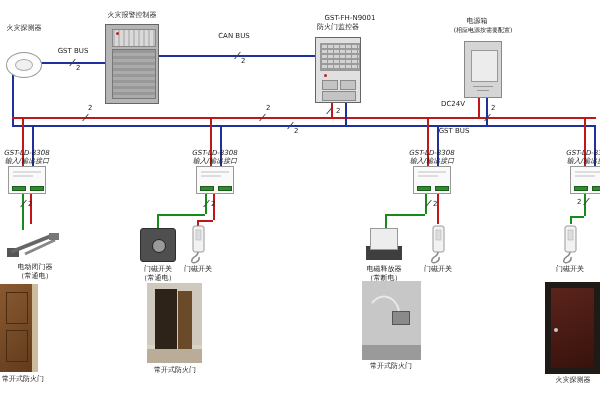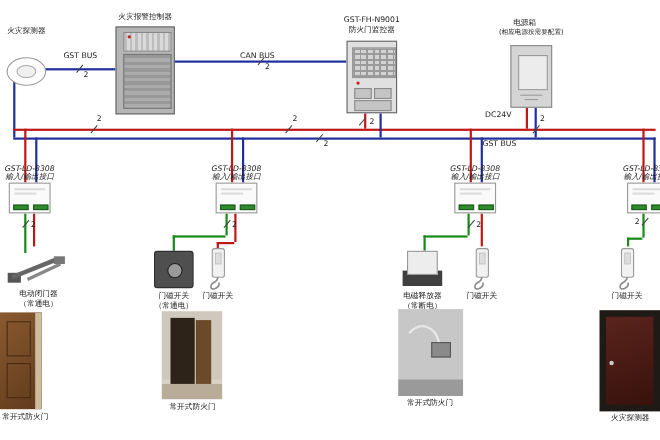--- a/index.html
+++ b/index.html
@@ -118,37 +118,37 @@
   <div class="tick" style="left:23px;top:199px"></div>
   <div class="ticknum" style="left:28px;top:200px">2</div>
   <div class="tick" style="left:206px;top:199px"></div>
   <div class="ticknum" style="left:211px;top:200px">2</div>
   <div class="tick" style="left:428px;top:199px"></div>
   <div class="ticknum" style="left:433px;top:200px">2</div>
   <div class="tick" style="left:586px;top:197px"></div>
   <div class="ticknum" style="left:577px;top:198px">2</div>
 
   <div class="lbl" style="left:52px;top:47px;width:42px">GST BUS</div>
-  <div class="lbl" style="left:210px;top:47px;width:48px">CAN BUS</div>
+  <div class="lbl" style="left:210px;top:32px;width:48px">CAN BUS</div>
   <div class="lbl" style="left:433px;top:100px;width:40px">DC24V</div>
   <div class="lbl" style="left:433px;top:127px;width:42px">GST BUS</div>
 
   <div class="lbl" style="left:0px;top:24px;width:48px">火灾探测器</div>
   <div class="detector">
     <div class="inner"></div>
   </div>
 
   <div class="lbl" style="left:98px;top:11px;width:68px">火灾报警控制器</div>
   <div class="box cabinet" style="left:105px;top:24px;width:54px;height:80px">
     <div class="cab-top"></div>
     <div class="cab-door"></div>
     <div class="dot" style="left:10px;top:7px"></div>
   </div>
 
-  <div class="lbl" style="left:311px;top:14px;width:54px">GST-FH-N9001</div>
+  <div class="lbl" style="left:323px;top:14px;width:54px">GST-FH-N9001</div>
   <div class="lbl" style="left:311px;top:23px;width:54px">防火门监控器</div>
   <div class="box monitor" style="left:315px;top:37px;width:46px;height:66px">
     <div class="mon-grid"></div>
     <div class="dot" style="left:8px;top:36px"></div>
     <div class="mon-btn" style="left:6px;top:42px"></div>
     <div class="mon-btn" style="left:24px;top:42px"></div>
     <div class="mon-btn" style="left:6px;top:53px;width:32px"></div>
   </div>
 
   <div class="lbl" style="left:452px;top:17px;width:50px">电源箱</div>

